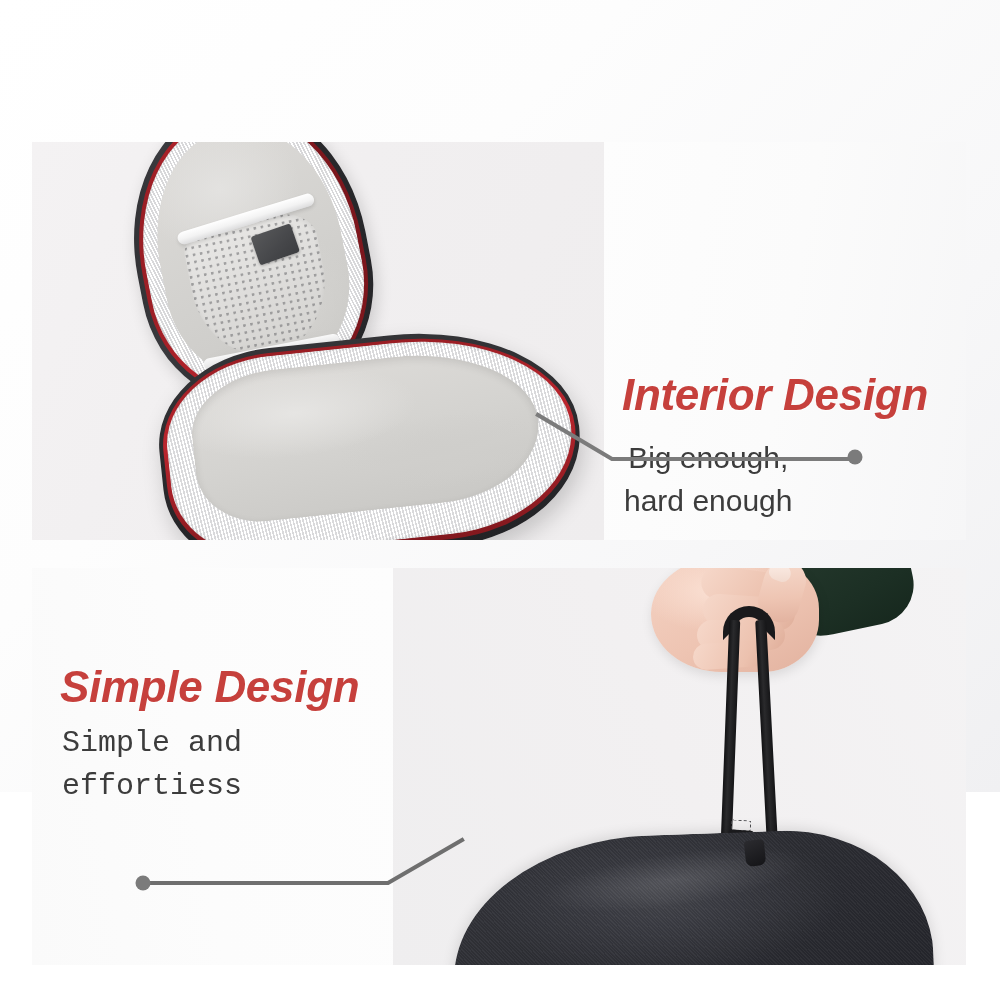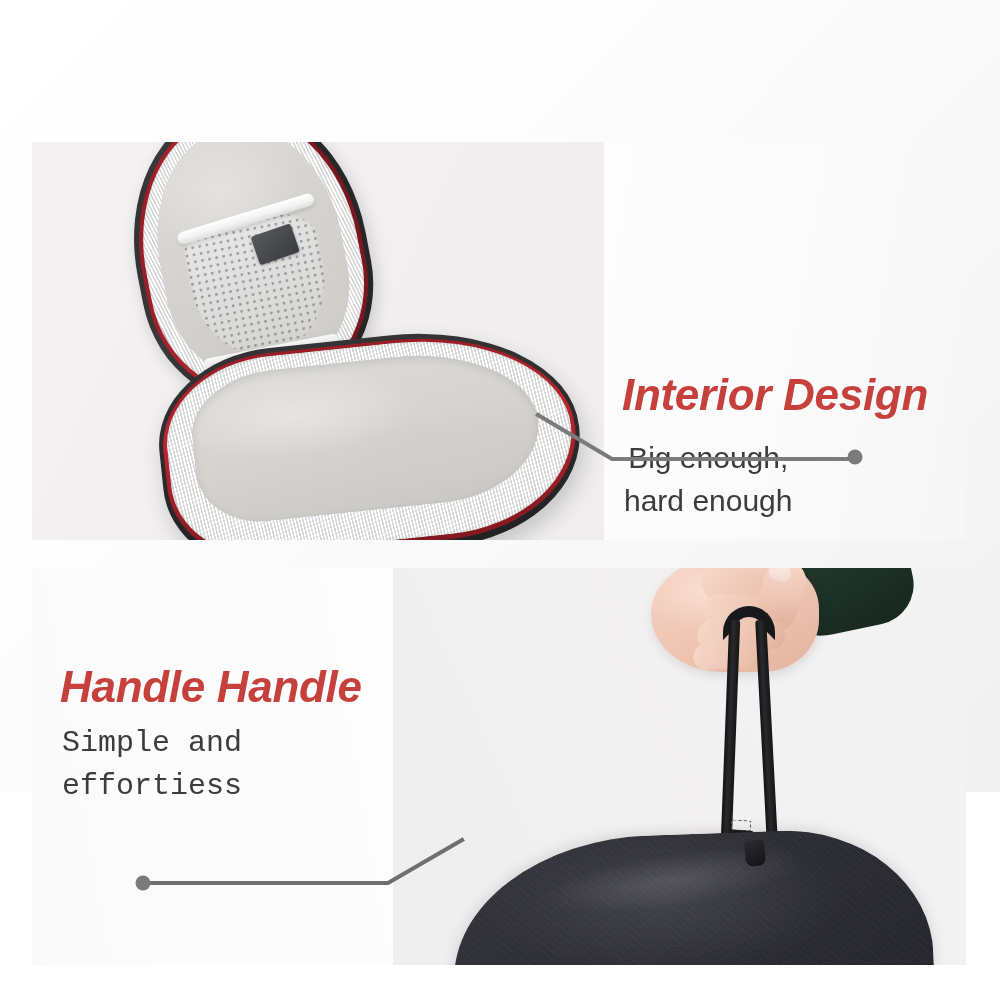--- a/index.html
+++ b/index.html
@@ -437,21 +437,21 @@
         <div class="clasp-hook"></div>
         <div class="clasp-loop2"></div>
 
         <div class="case-hard"></div>
         <div class="case-highlight"></div>
         <div class="case-zip-pull"></div>
 
       </div>
     </div>
 
-    <h2 class="feature-title">Handle Handle</h2>
+    <h2 class="feature-title">Simple Design</h2>
     <p class="feature-sub">Simple and
 effortiess</p>
   </section>
 
   <div class="leader" style="left:0; top:0; width:1000px; height:1000px;">
     <svg width="1000" height="1000" viewBox="0 0 1000 1000">
       <polyline points="150,883 388,883 462,840" fill="none" stroke="#6f6f6f" stroke-width="4.2" stroke-linecap="square" stroke-linejoin="miter"></polyline>
       <circle cx="143" cy="883" r="7.5" fill="#7b7b7b"></circle>
     </svg>
   </div>

